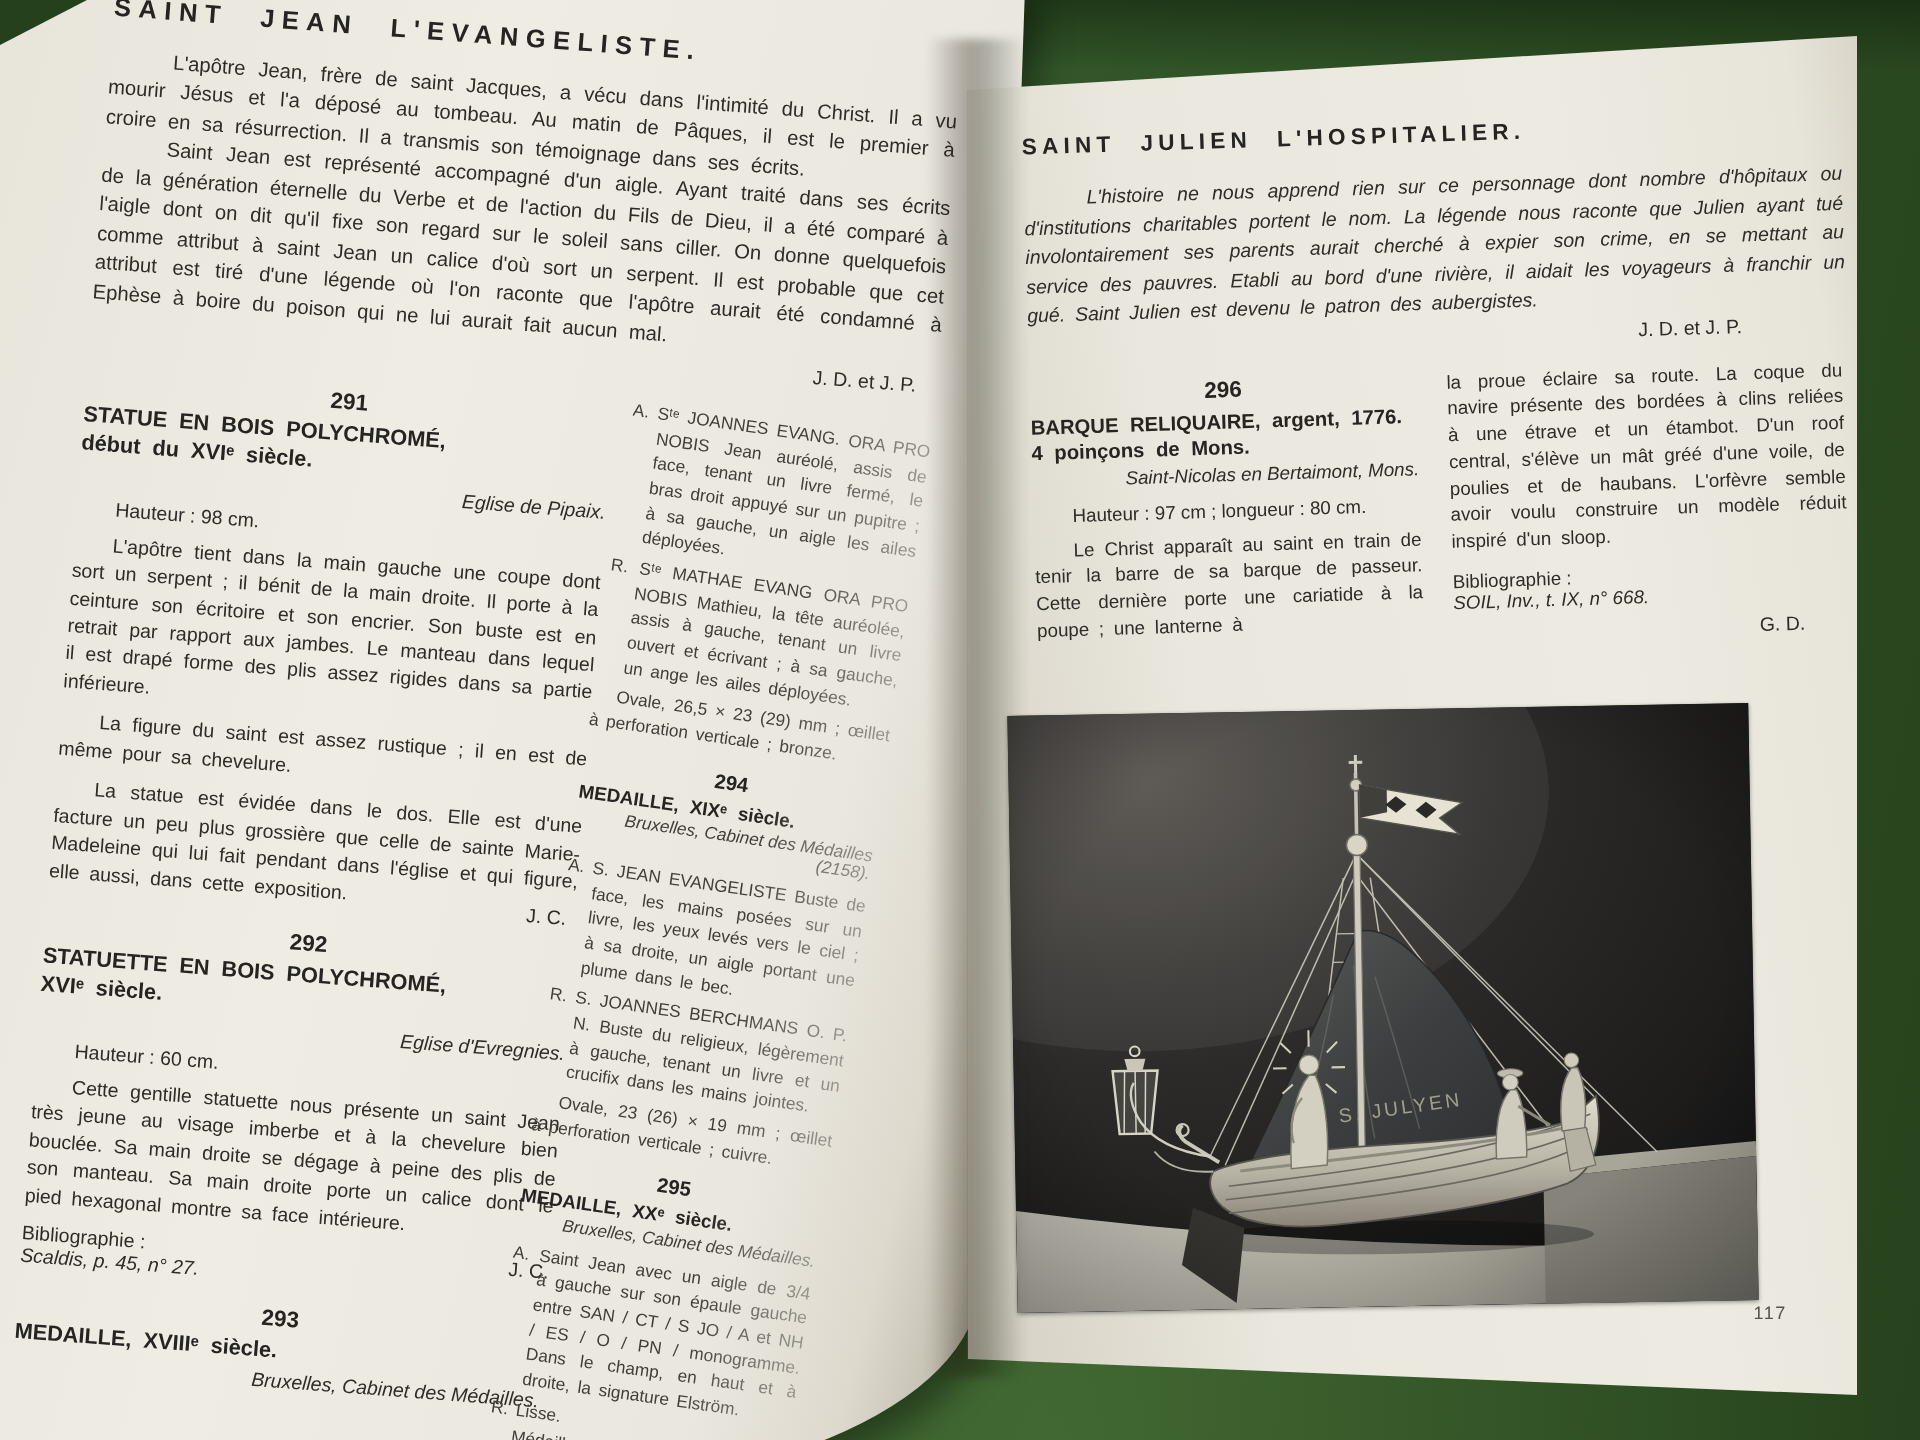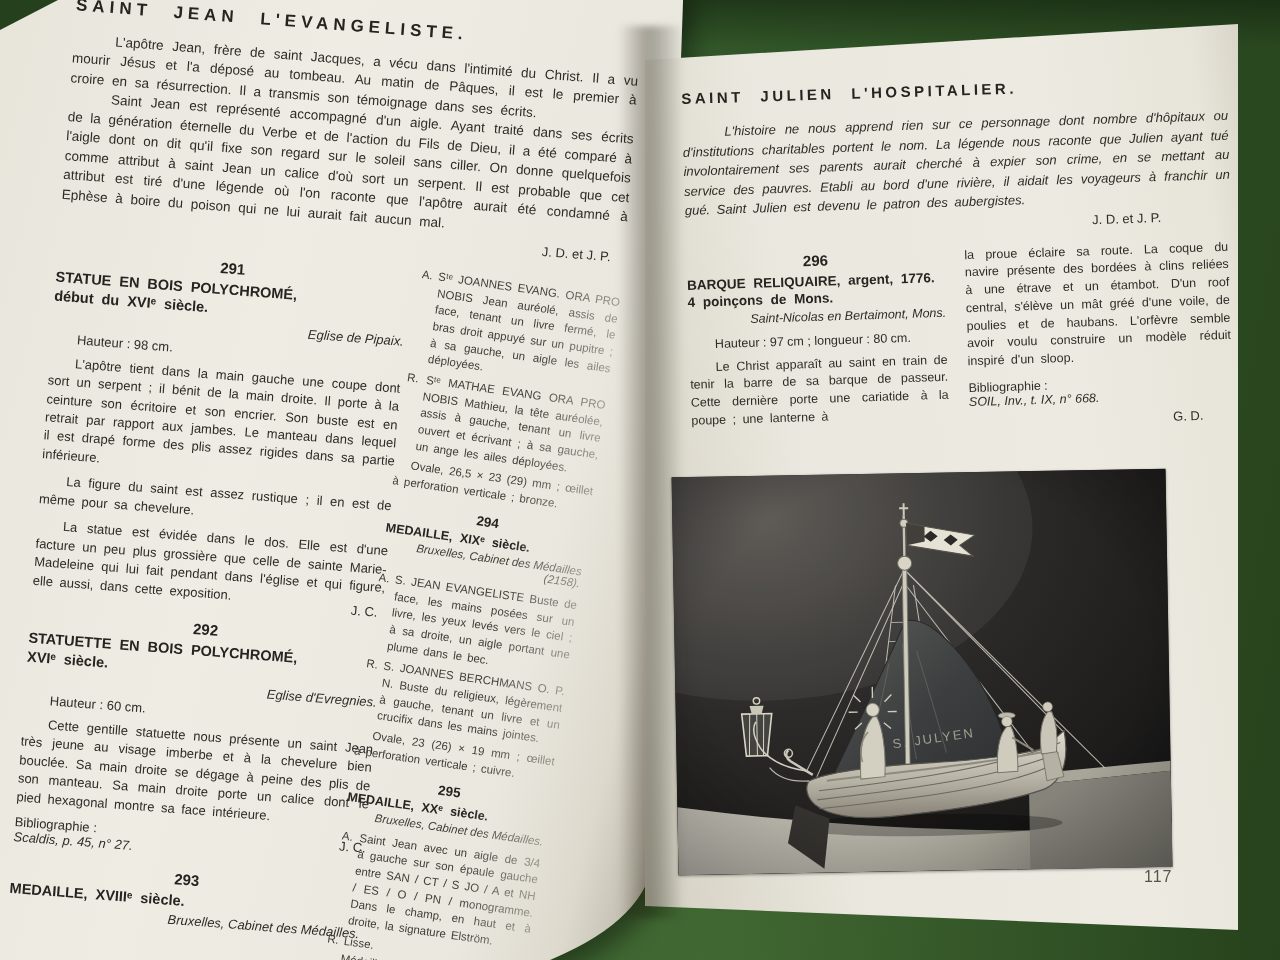--- a/index.html
+++ b/index.html
@@ -103,21 +103,21 @@
   .rcol2 .biblio-label{font-size:12.5px;margin:10px 0 0 0;}
   .rcol2 .biblio-work{font-size:12.5px;}
   .rcol2 .sig-line{margin-top:6px;padding-right:30px;}
   .photo{
     position:absolute;left:30px;top:455px;width:494px;height:398px;
     transform:rotate(-1deg);
     box-shadow:0 1px 3px rgba(0,0,0,.4);
     background:#1f1e1d;
   }
   .page-num{
-    position:absolute;left:499px;top:850px;font-size:16px;color:#55534b;letter-spacing:1px;
+    position:absolute;left:524px;top:850px;font-size:12px;color:#55534b;letter-spacing:1px;
   }
 </style>
 </head>
 <body>
 
 <div class="stage">
 
   <div class="left-page">
     <div class="lp-text">
       <h1 class="lp-title">SAINT JEAN L'EVANGELISTE.</h1>

